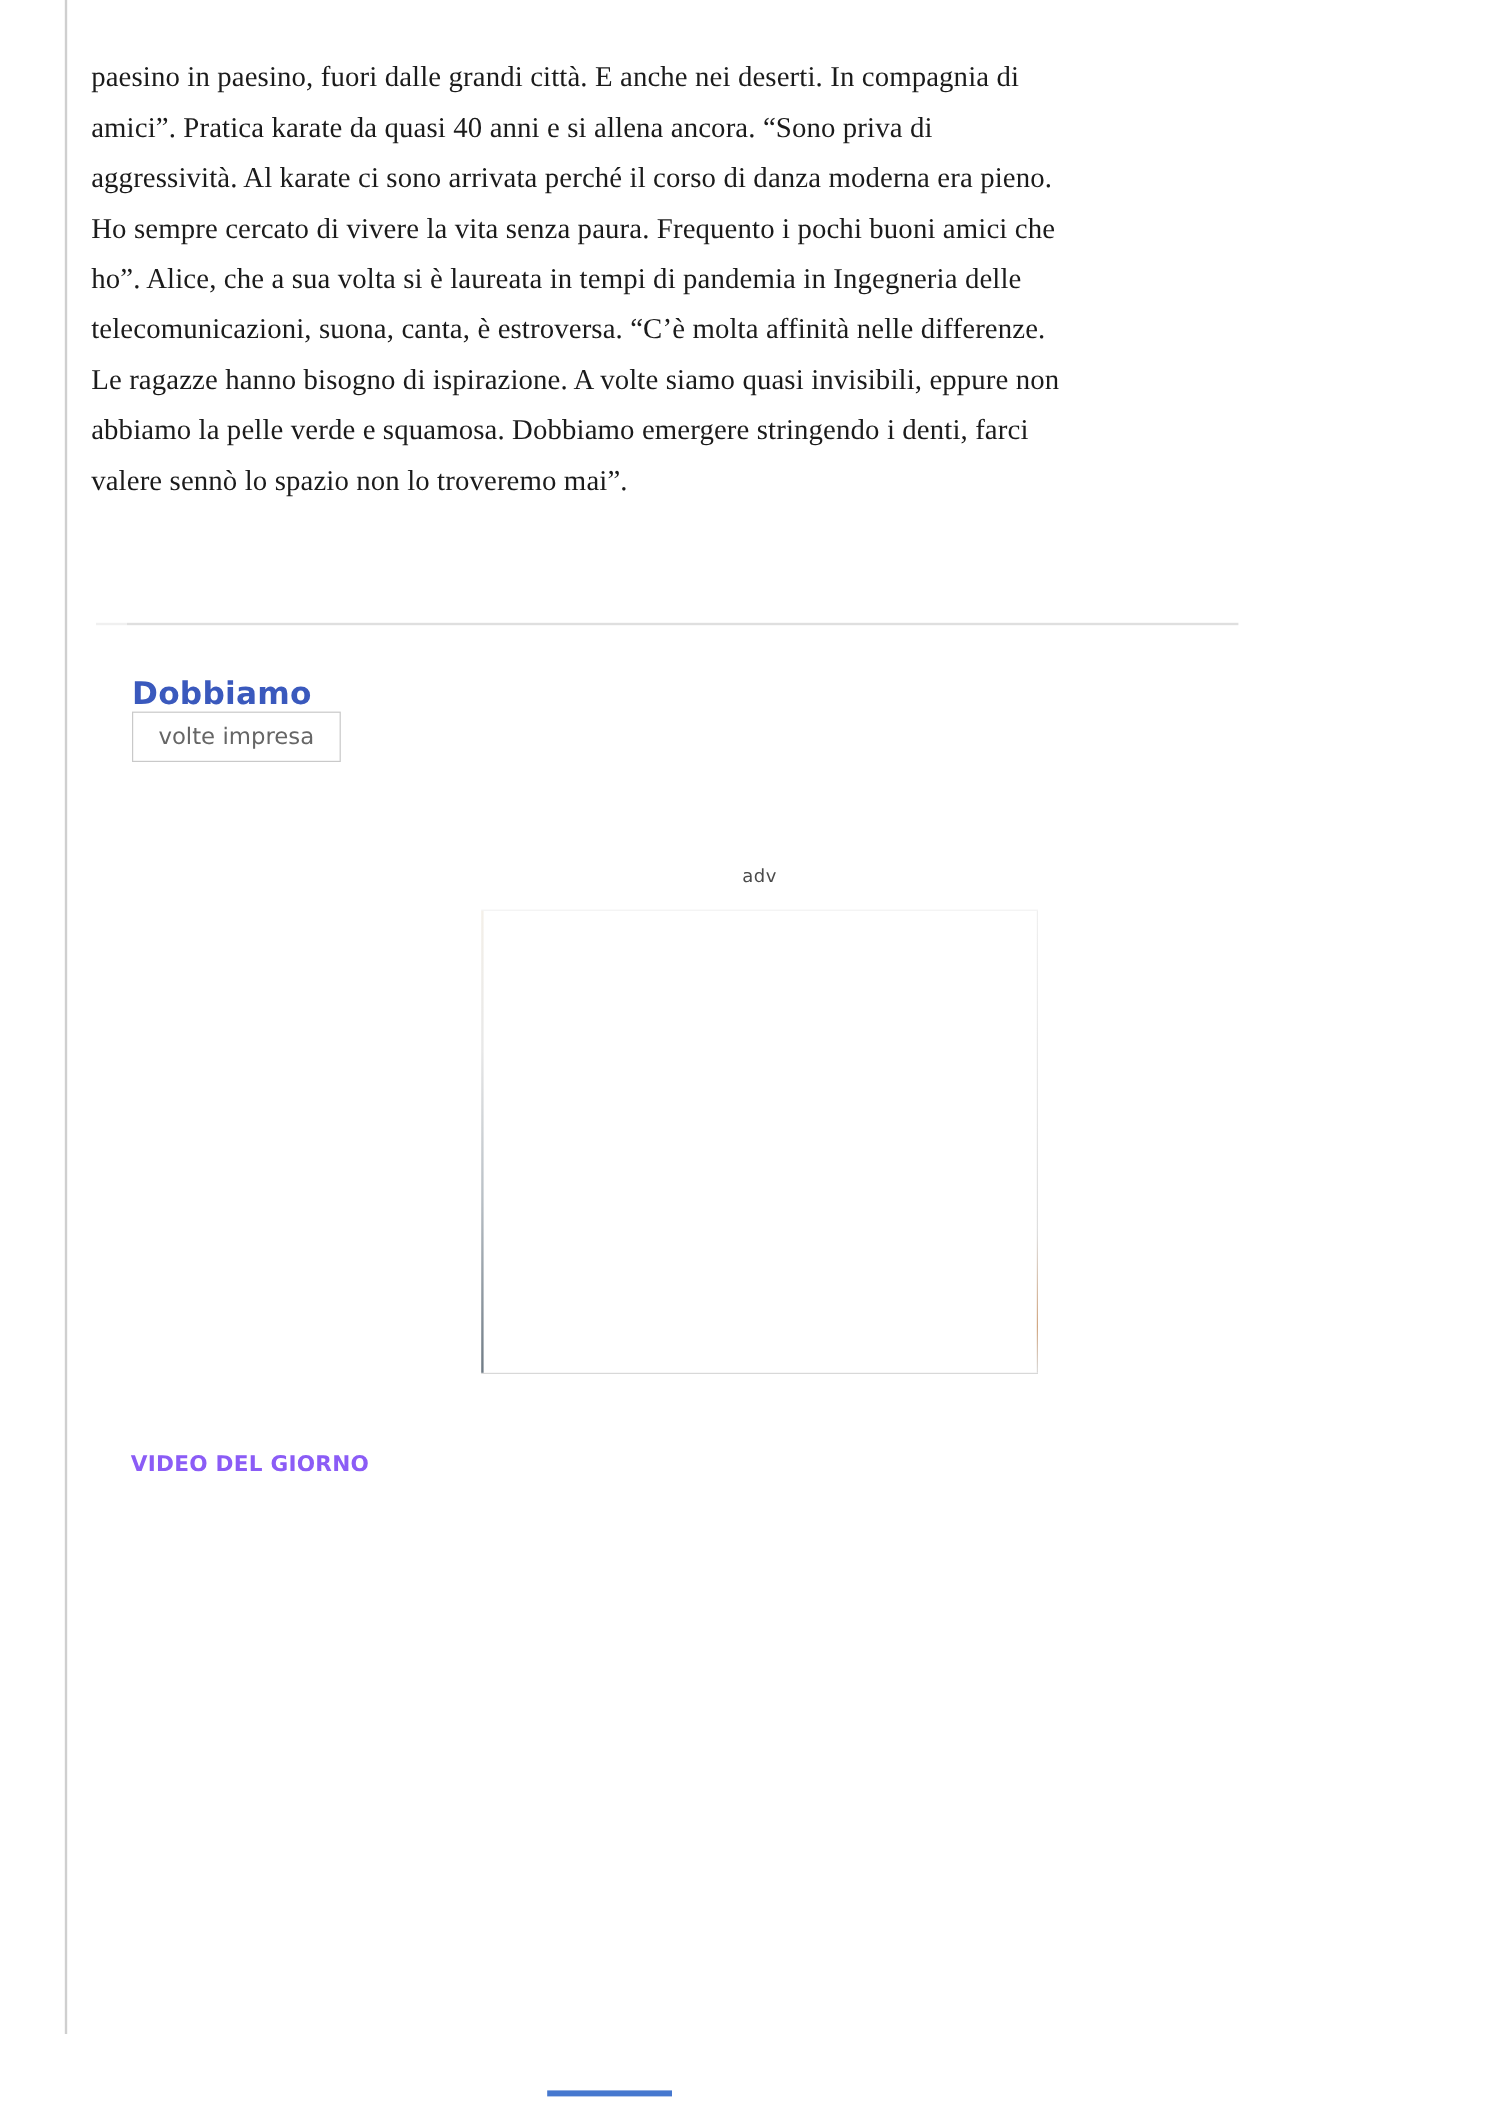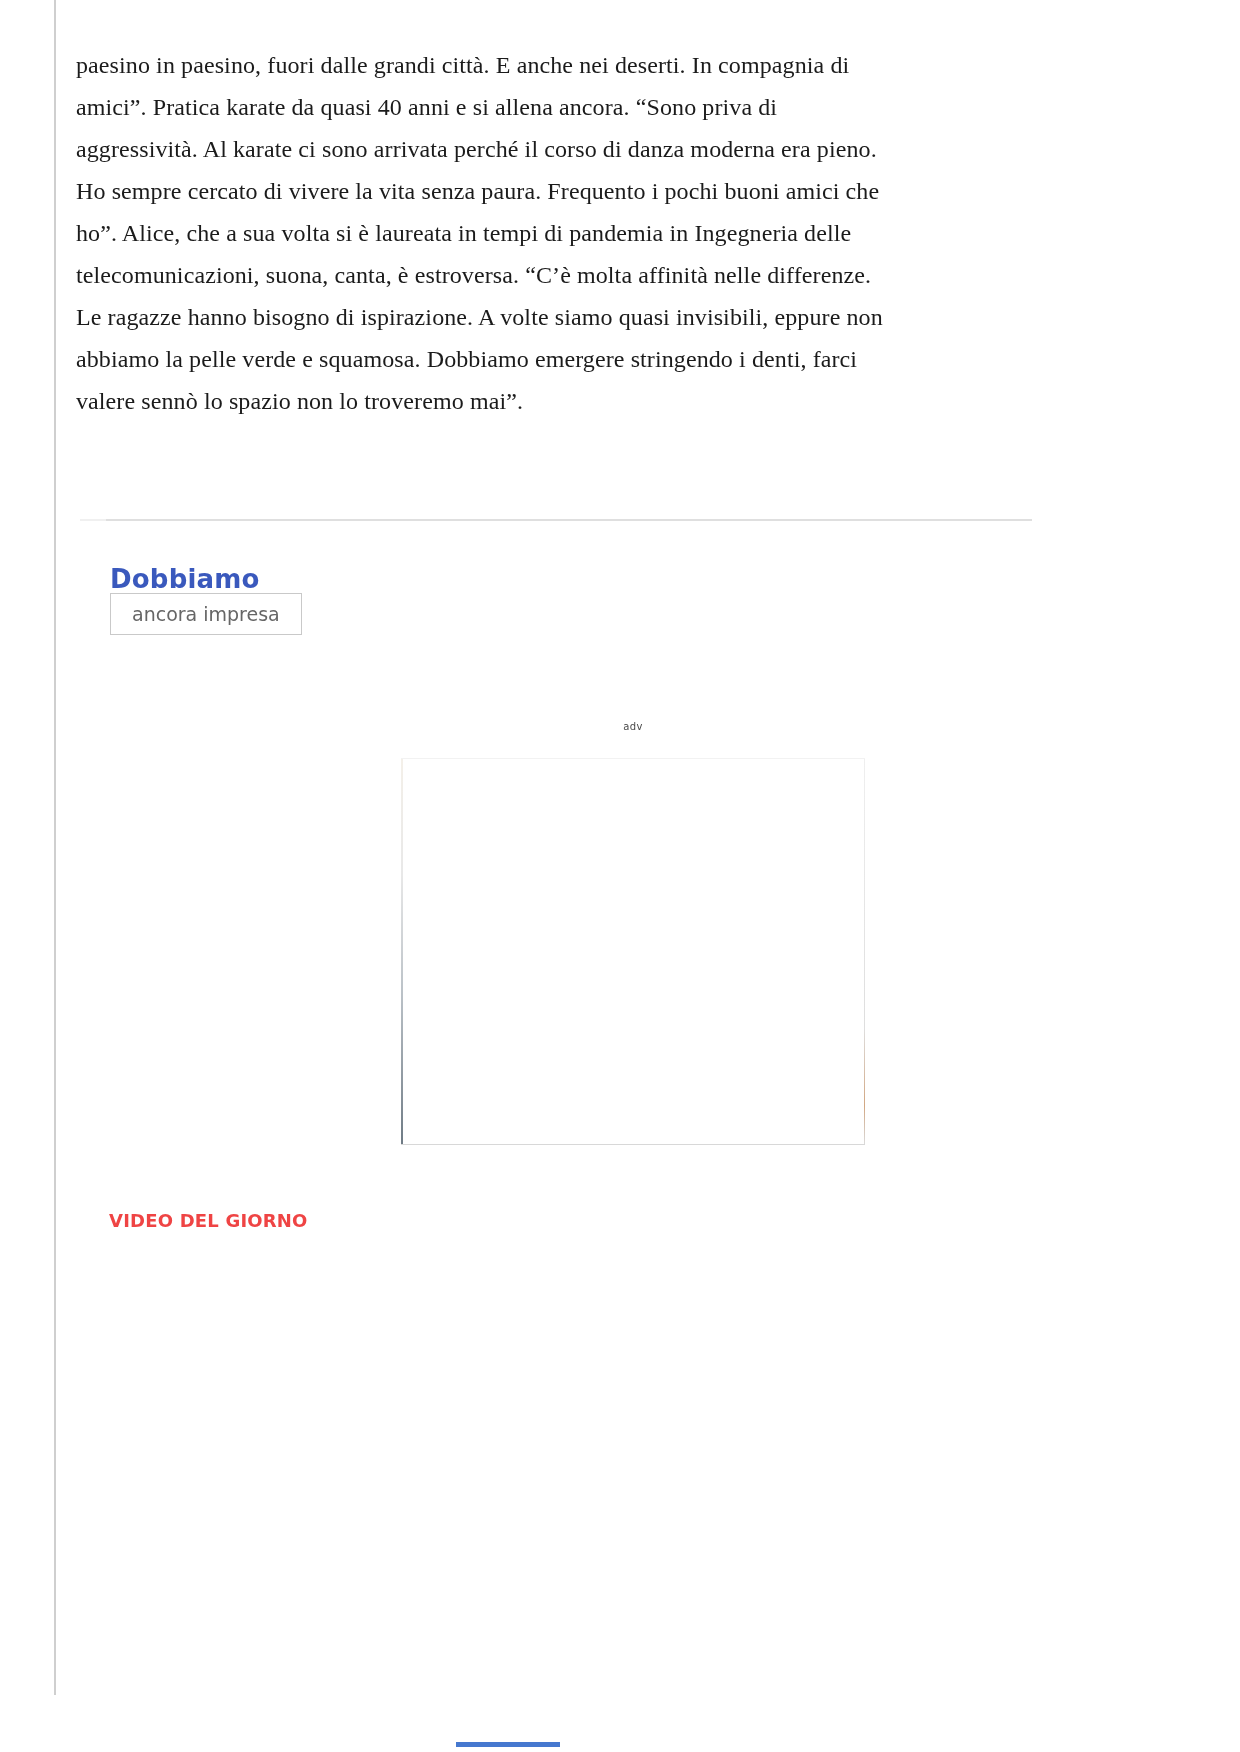--- a/index.html
+++ b/index.html
@@ -72,21 +72,21 @@
     display: inline-block;
   }
 
   .ad-label {
     position: absolute;
     left: 401px;
     top: 721px;
     width: 464px;
     text-align: center;
     font-family: "DejaVu Sans", sans-serif;
-    font-size: 10px;
+    font-size: 15px;
     color: #4b4b4b;
     letter-spacing: 0.4px;
   }
 
   
   .ad-box {
     position: absolute;
     left: 401px;
     top: 758px;
     width: 464px;
@@ -108,21 +108,21 @@
     background: linear-gradient(to bottom, #efefef 0%, #dedede 70%, #d2a782 90%, #dadada 100%);
   }
 
   .video-heading {
     position: absolute;
     left: 109px;
     top: 1210px;
     font-family: "DejaVu Sans", sans-serif;
     font-size: 18px;
     font-weight: bold;
-    color: #ef4444;
+    color: #8b5cf6;
     letter-spacing: 0.2px;
   }
 
   
   .loading-bar {
     position: absolute;
     left: 456px;
     top: 1742px;
     width: 104px;
     height: 5px;
@@ -143,21 +143,21 @@
 ho”. Alice, che a sua volta si è laureata in tempi di pandemia in Ingegneria delle
 telecomunicazioni, suona, canta, è estroversa. “C’è molta affinità nelle differenze.
 Le ragazze hanno bisogno di ispirazione. A volte siamo quasi invisibili, eppure non
 abbiamo la pelle verde e squamosa. Dobbiamo emergere stringendo i denti, farci
 valere sennò lo spazio non lo troveremo mai”.</div>
 
   <div class="divider"></div>
 
   <h2 class="topics-heading">Dobbiamo</h2>
 
-  <a class="topic-tag">ancora impresa</a>
+  <a class="topic-tag">volte impresa</a>
 
   <div class="ad-label">adv</div>
 
   <div class="ad-box">
     <div class="edge-left"></div>
     <div class="edge-right"></div>
   </div>
 
   <div class="video-heading">VIDEO DEL GIORNO</div>
 

